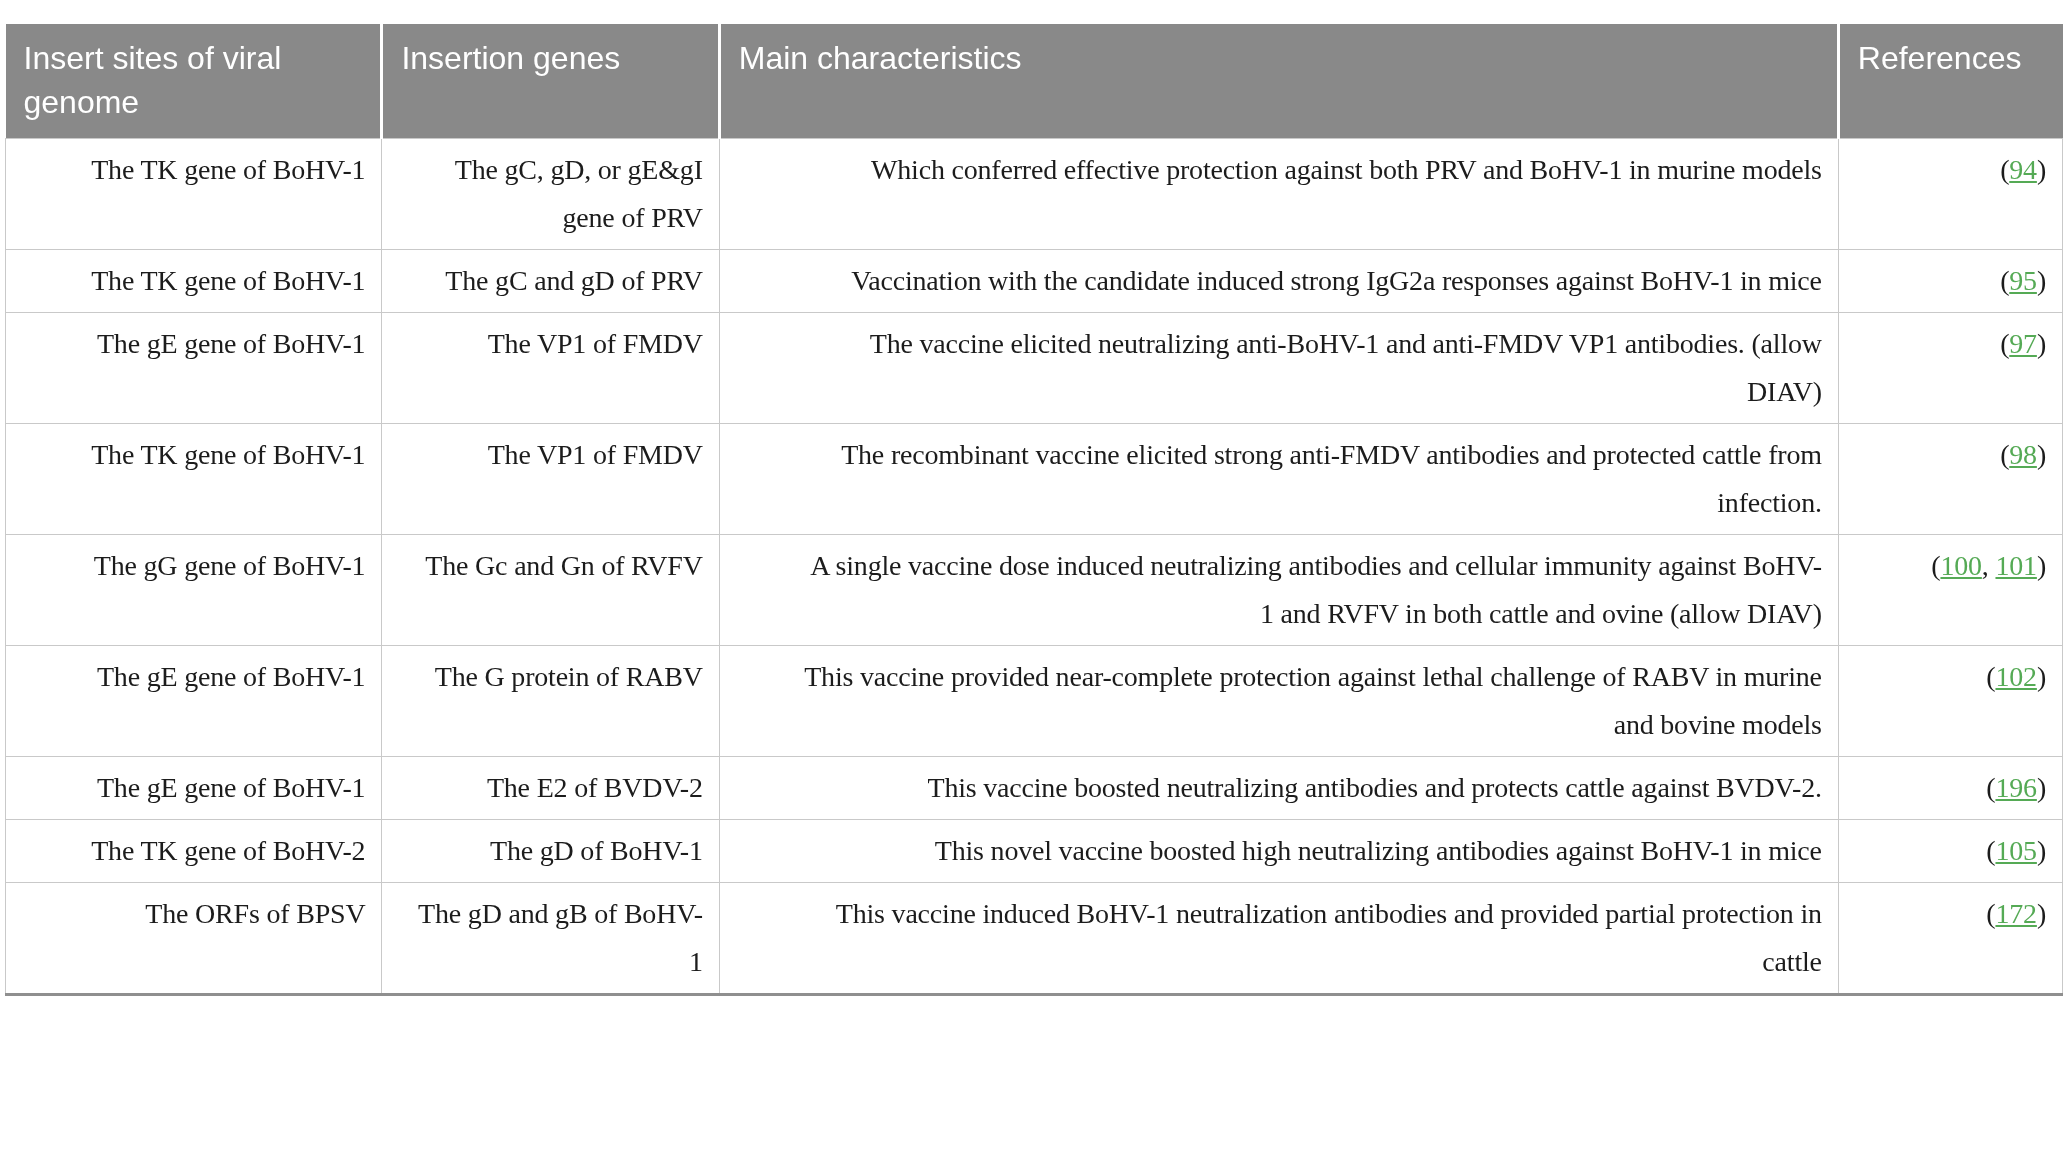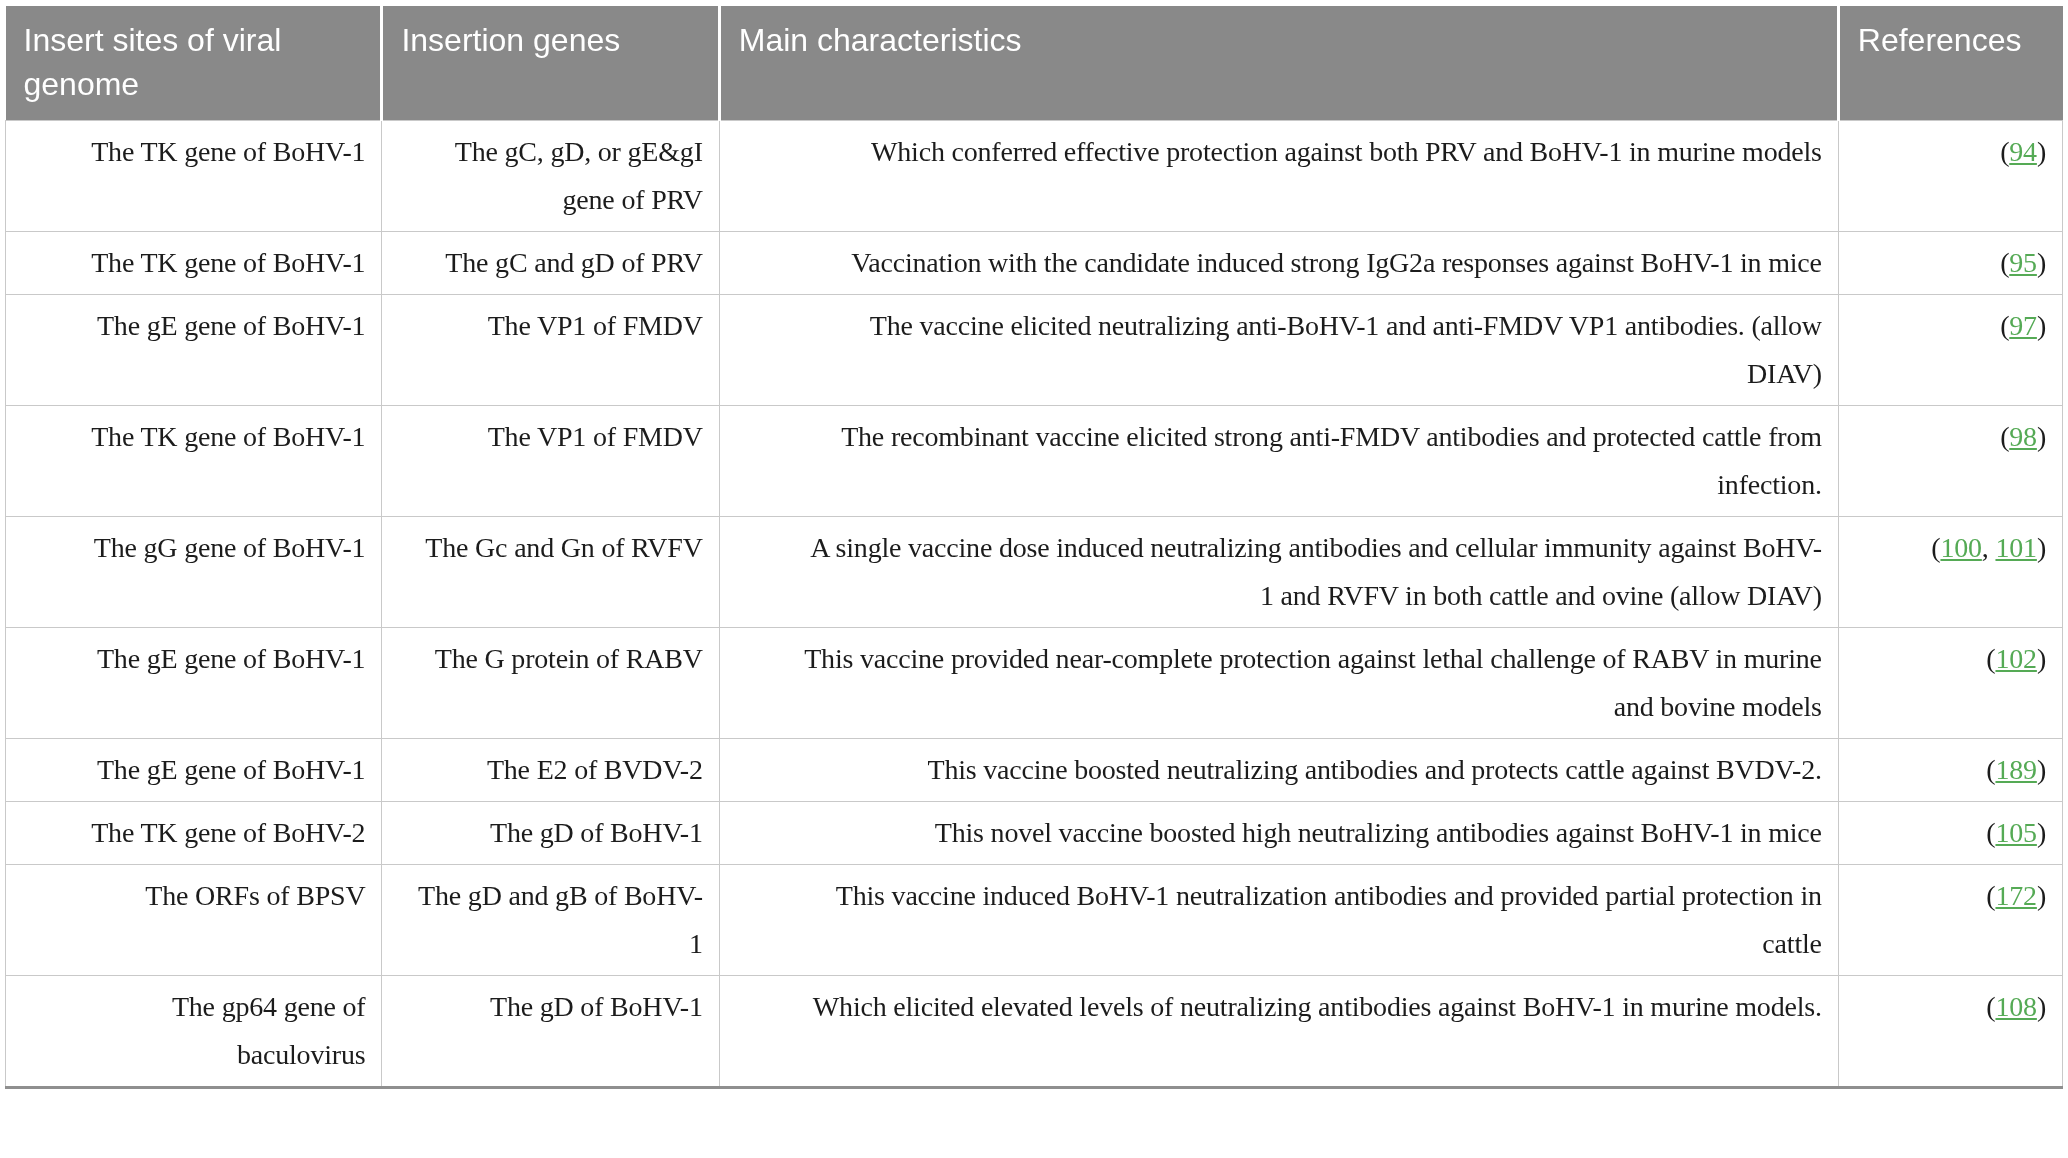--- a/index.html
+++ b/index.html
@@ -1,16 +1,16 @@
 <!DOCTYPE html>
 <html style="--header-bg: #898989; --header-text: #ffffff; --body-text: #1c1c1c; --green: #55aa55; --border-light: #c9c9c9; --border-bottom: #8f8f8f;"><head>
 <meta charset="utf-8">
 <style>
   html,body{margin:0;padding:0;background:#ffffff;}
-  .page{padding:6px 5px 0 5px;box-sizing:border-box;}
+  .page{padding:6px 5px 0 5px;box-sizing:border-box;margin-top:18px;}
   table{width:100%;border-collapse:collapse;table-layout:fixed;}
   col.c1{width:18.3%}
   col.c2{width:16.4%}
   col.c3{width:54.4%}
   col.c4{width:10.9%}
   th{
     background:var(--header-bg,#898989);
     color:var(--header-text,#ffffff);
     font-family:"Liberation Sans",sans-serif;
     font-size:32px;font-weight:400;
@@ -90,38 +90,31 @@
           <td>The gE gene of BoHV-1</td>
           <td>The G protein of RABV</td>
           <td>This vaccine provided near-complete protection against lethal challenge of RABV in murine
 and bovine models</td>
           <td>(<span class="ref-num">102</span>)</td>
         </tr>
         <tr>
           <td>The gE gene of BoHV-1</td>
           <td>The E2 of BVDV-2</td>
           <td>This vaccine boosted neutralizing antibodies and protects cattle against BVDV-2.</td>
-          <td>(<span class="ref-num">189</span>)</td>
+          <td>(<span class="ref-num">196</span>)</td>
         </tr>
         <tr>
           <td>The TK gene of BoHV-2</td>
           <td>The gD of BoHV-1</td>
           <td>This novel vaccine boosted high neutralizing antibodies against BoHV-1 in mice</td>
           <td>(<span class="ref-num">105</span>)</td>
         </tr>
         <tr>
           <td>The ORFs of BPSV</td>
           <td>The gD and gB of BoHV-
 1</td>
           <td>This vaccine induced BoHV-1 neutralization antibodies and provided partial protection in
 cattle</td>
           <td>(<span class="ref-num">172</span>)</td>
         </tr>
-        <tr>
-          <td>The gp64 gene of
-baculovirus</td>
-          <td>The gD of BoHV-1</td>
-          <td>Which elicited elevated levels of neutralizing antibodies against BoHV-1 in murine models.</td>
-          <td>(<span class="ref-num">108</span>)</td>
-        </tr>
       </tbody>
   </table>
 </div>
 
 </body></html>

